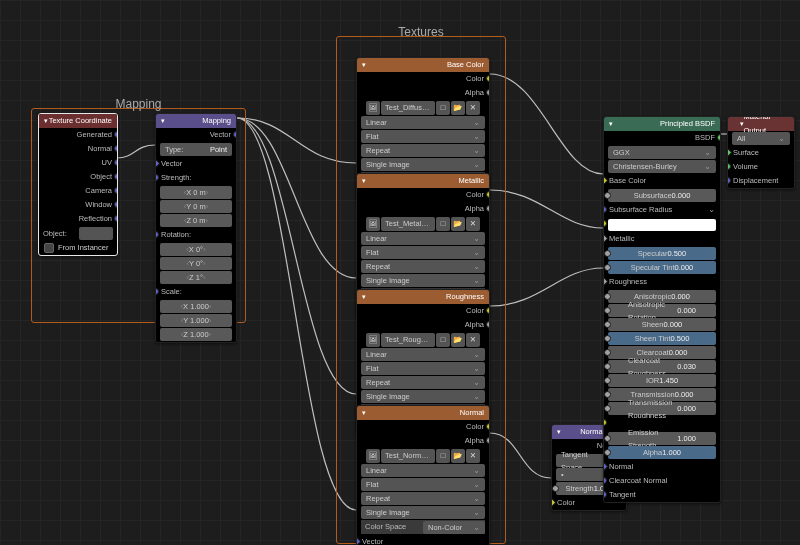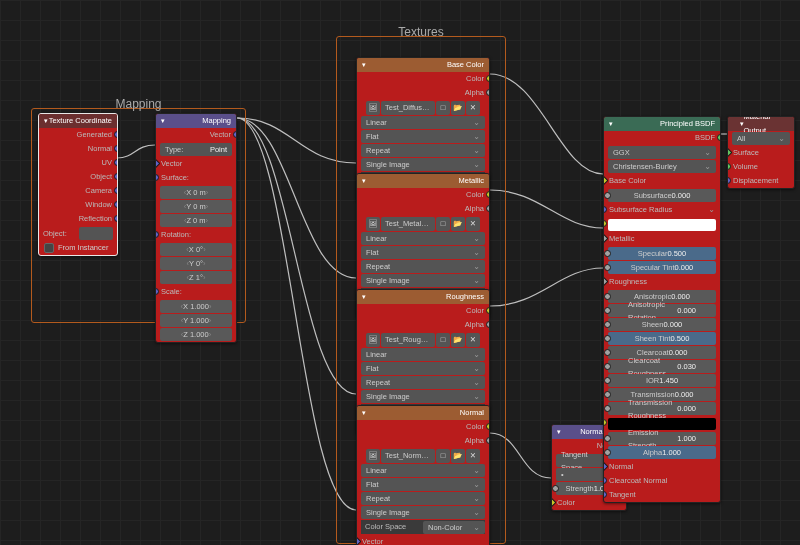--- a/index.html
+++ b/index.html
@@ -25,21 +25,21 @@
     border-radius:3px;
     padding:2px;
   }
   .frame-label {
     position:absolute; top:-12px; left:0; right:0; text-align:center;
     font-size:12px; color:#aaa;
   }
 
   .node {
     position:absolute;
-    background:#b91c1c;
+    background:#000000;
     border:1px solid #222;
     border-radius:3px;
     box-shadow:0 1px 3px rgba(0,0,0,.5);
     overflow:hidden;
     font-size:7.5px;
   }
   .node.selected { border-color:#e8e8e8; }
   .node-header {
     height:14px; line-height:14px; padding:0 5px;
     color:#fff; font-weight:500;
@@ -194,21 +194,21 @@
     </div>
   <div class="row field">
       <span>Type:</span>
       <span class="val">Point</span>
     </div>
   <div class="row lbl">
       <span>Vector</span>
       <span class="socket sock-l s-vec sock-dia"></span>
     </div>
   <div class="row lbl">
-      <span>Surface:</span>
+      <span>Strength:</span>
       <span class="socket sock-l s-vec"></span>
     </div>
   <div class="row num carets">
       <span>X        0 m</span>
     </div>
   <div class="row num carets">
       <span>Y        0 m</span>
     </div>
   <div class="row num carets">
       <span>Z        0 m</span>

